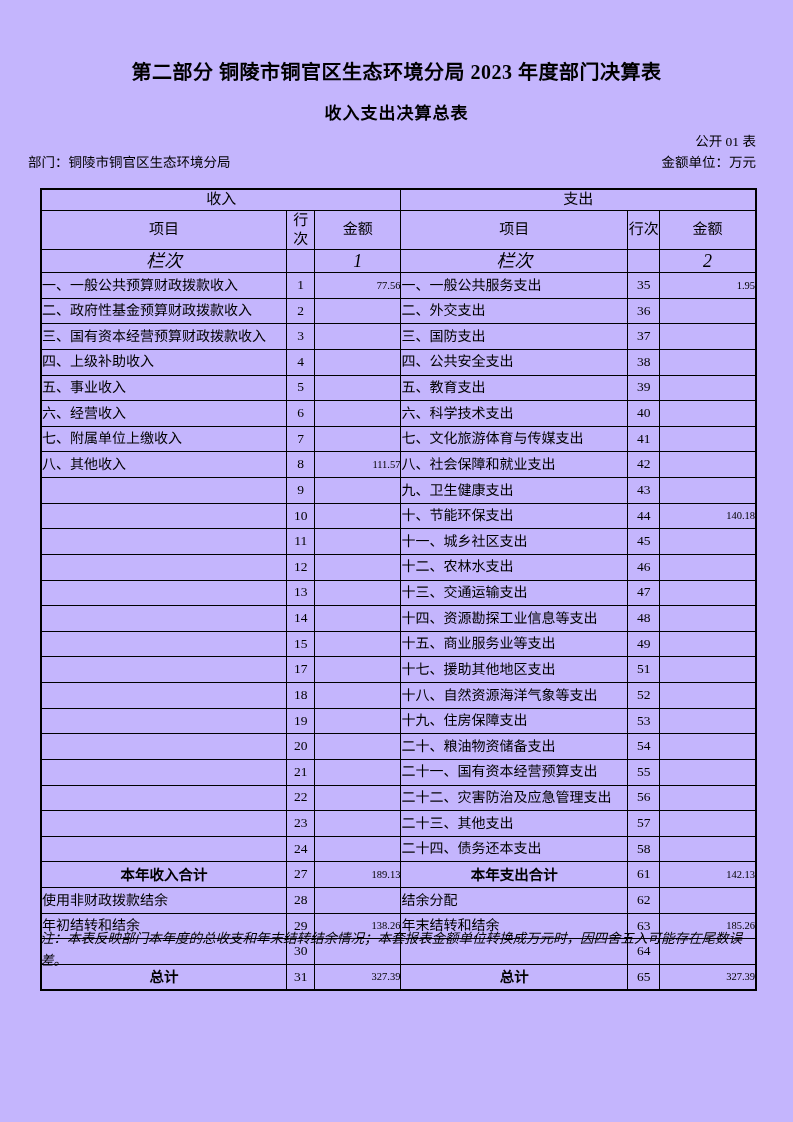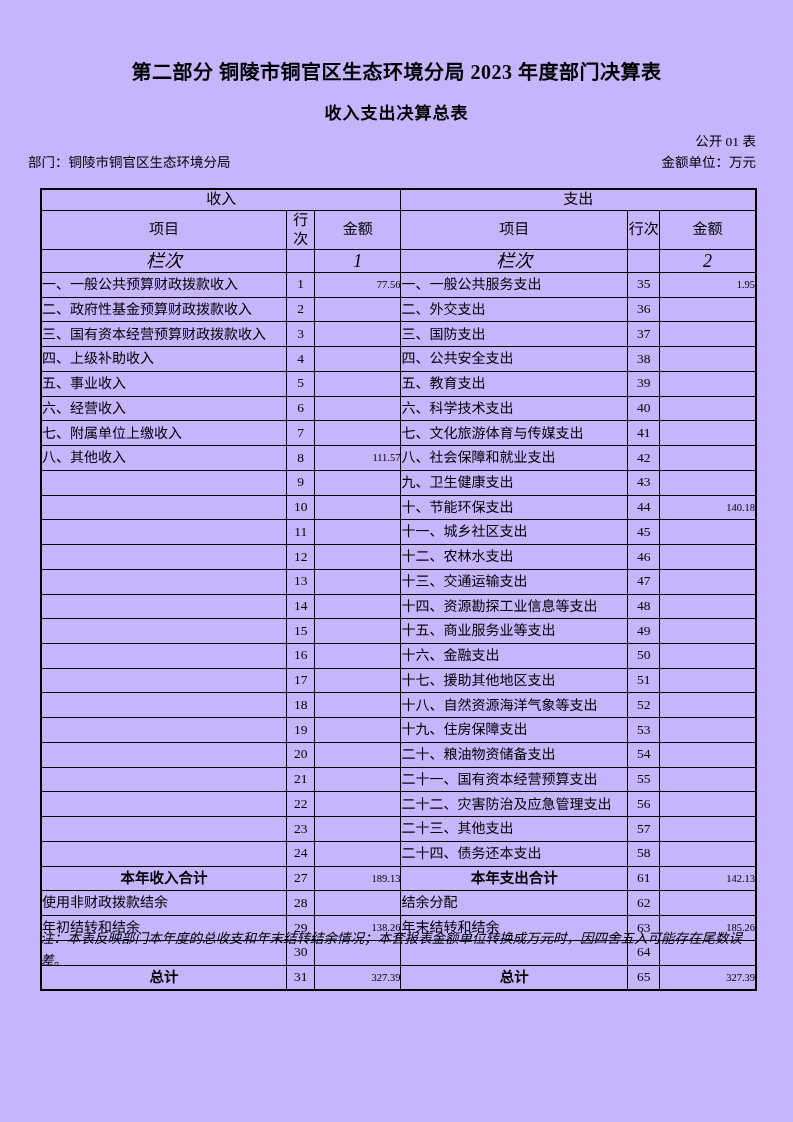--- a/index.html
+++ b/index.html
@@ -253,28 +253,20 @@
         <tr class="data-row">
       <td class="item"></td>
       <td class="line">15</td>
       <td class="amt"></td>
       <td class="item">十五、商业服务业等支出</td>
       <td class="line">49</td>
       <td class="amt"></td>
     </tr>
         <tr class="data-row">
       <td class="item"></td>
-      <td class="line">16</td>
-      <td class="amt"></td>
-      <td class="item">十六、金融支出</td>
-      <td class="line">50</td>
-      <td class="amt"></td>
-    </tr>
-        <tr class="data-row">
-      <td class="item"></td>
       <td class="line">17</td>
       <td class="amt"></td>
       <td class="item">十七、援助其他地区支出</td>
       <td class="line">51</td>
       <td class="amt"></td>
     </tr>
         <tr class="data-row">
       <td class="item"></td>
       <td class="line">18</td>
       <td class="amt"></td>

